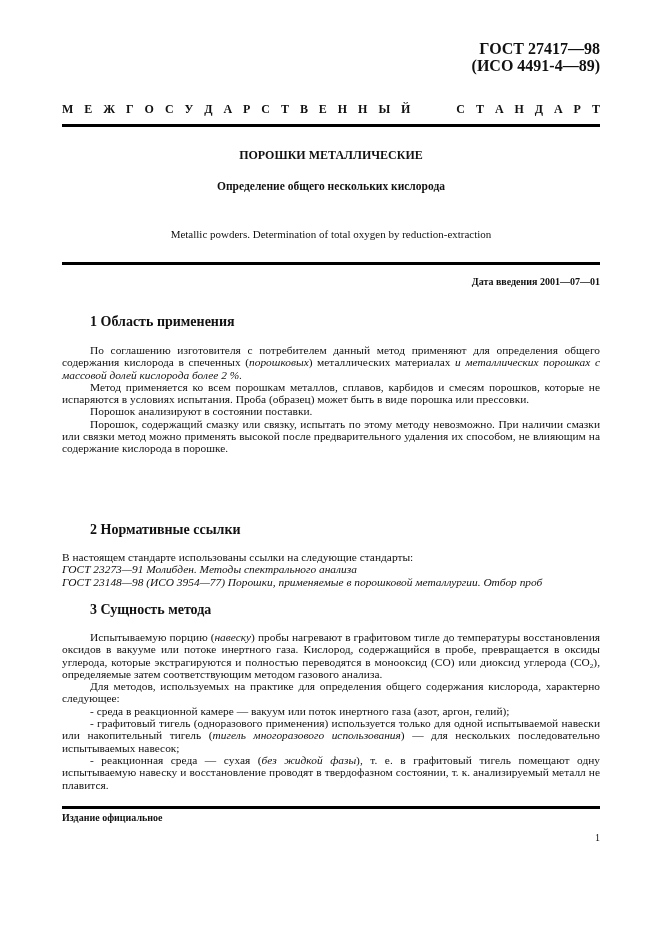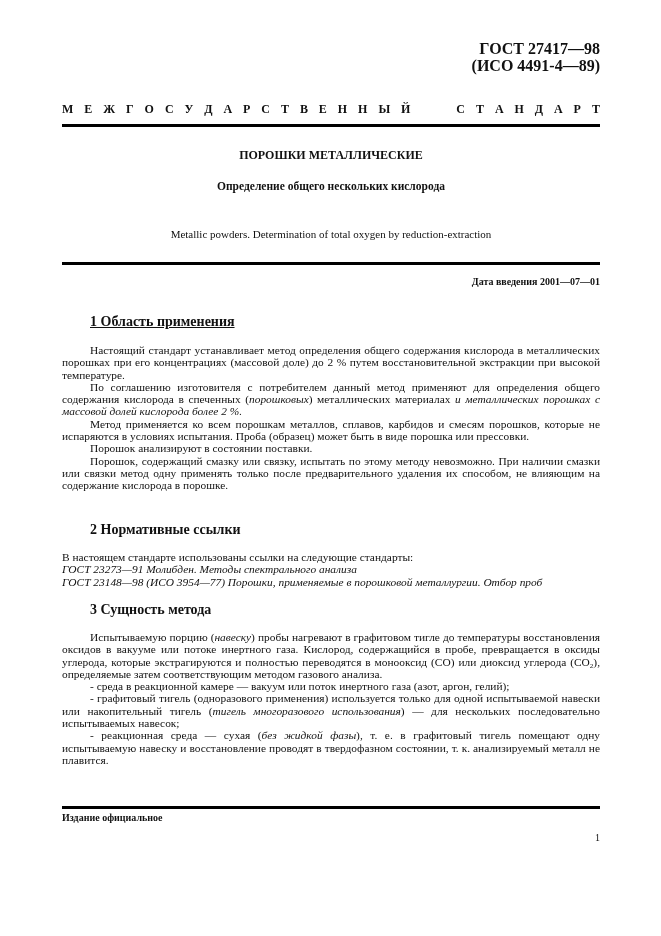--- a/index.html
+++ b/index.html
@@ -67,39 +67,39 @@
 <div class="abs title t1">ПОРОШКИ МЕТАЛЛИЧЕСКИЕ</div>
 <div class="abs title t2">
   <div>Определение общего нескольких кислорода</div>
 </div>
 <div class="abs title t3">Metallic powders. Determination of total oxygen by reduction-extraction</div>
 
 <div class="abs rule" style="top:262px;"></div>
 
 <div class="abs date">Дата введения 2001—07—01</div>
 
-<div class="abs h" style="top:314px;text-decoration:underline;">1  Область применения</div>
+<div class="abs h" style="top:314px;">1  Область применения</div>
 <div class="abs body" style="top:344px;">
-  <p>Настоящий стандарт устанавливает метод определения общего содержания кислорода в металлических порошках при его концентрациях (массовой доле) до 2 % путем восстановительной экстракции при высокой температуре.</p>
   <p><span>По соглашению изготовителя с потребителем данный метод применяют для определения общего содержания кислорода в спеченных (</span><i>порошковых</i><span>) металлических материалах </span><i>и металлических порошках с массовой долей кислорода более 2 %.</i></p>
   <p>Метод применяется ко всем порошкам металлов, сплавов, карбидов и смесям порошков, которые не испаряются в условиях испытания. Проба (образец) может быть в виде порошка или прессовки.</p>
   <p>Порошок анализируют в состоянии поставки.</p>
-  <p>Порошок, содержащий смазку или связку, испытать по этому методу невозможно. При наличии смазки или связки метод одну применять только после предварительного удаления их способом, не влияющим на содержание кислорода в порошке.</p>
+  <p>Порошок, содержащий смазку или связку, испытать по этому методу невозможно. При наличии смазки или связки метод можно применять высокой после предварительного удаления их способом, не влияющим на содержание кислорода в порошке.</p>
 </div>
 
 <div class="abs h" style="top:522px;">2  Нормативные ссылки</div>
 <div class="abs body" style="top:551px;">
   <p class="noind">В настоящем стандарте использованы ссылки на следующие стандарты:</p>
   <p class="ref">ГОСТ 23273—91  Молибден. Методы спектрального анализа</p>
   <p class="ref">ГОСТ 23148—98 (ИСО 3954—77)  Порошки, применяемые в порошковой металлургии. Отбор проб</p>
 </div>
 
 <div class="abs h" style="top:602px;">3  Сущность метода</div>
 <div class="abs body" style="top:631px;">
   <p><span>Испытываемую порцию (</span><i>навеску</i><span>) пробы нагревают в графитовом тигле до температуры восстановления оксидов в вакууме или потоке инертного газа. Кислород, содержащийся в пробе, превращается в оксиды углерода, которые экстрагируются и полностью переводятся в монооксид (СО) или диоксид углерода (СО</span><sub>2</sub><span>), определяемые затем соответствующим методом газового анализа.</span></p>
+  <p>Для методов, используемых на практике для определения общего содержания кислорода, характерно следующее:</p>
   <p>- среда в реакционной камере — вакуум или поток инертного газа (азот, аргон, гелий);</p>
   <p><span>- графитовый тигель (одноразового применения) используется только для одной испытываемой навески или накопительный тигель (</span><i>тигель многоразового использования</i><span>) — для нескольких последовательно испытываемых навесок;</span></p>
   <p><span>- реакционная среда — сухая (</span><i>без жидкой фазы</i><span>), т. е. в графитовый тигель помещают одну испытываемую навеску и восстановление проводят в твердофазном состоянии, т. к. анализируемый металл не плавится.</span></p>
 </div>
 
 <div class="abs rule" style="top:806px;"></div>
 <div class="abs footer">Издание официальное</div>
 <div class="abs pagenum">1</div>
 
 </body></html>

